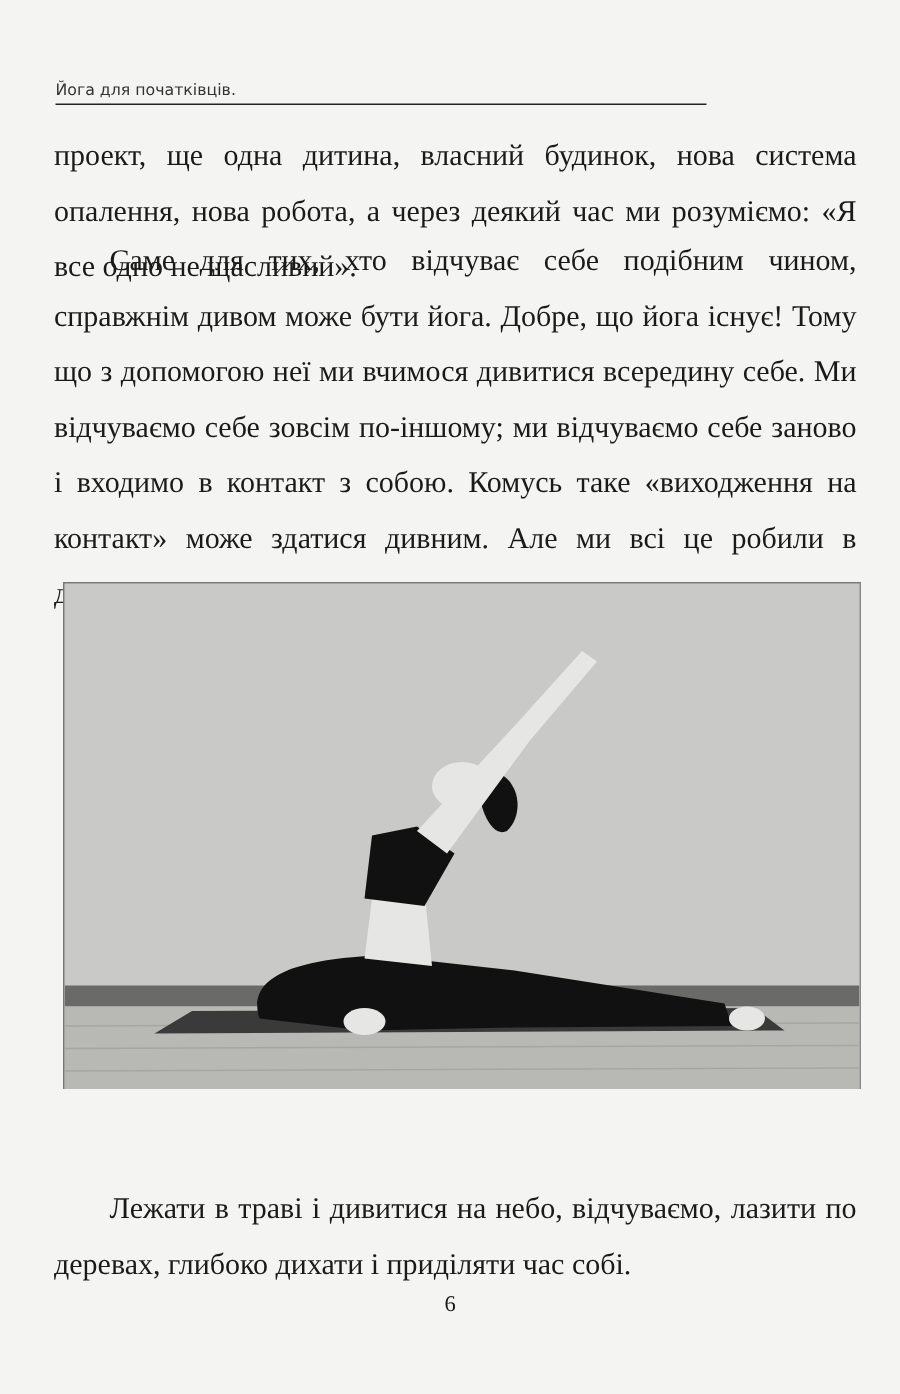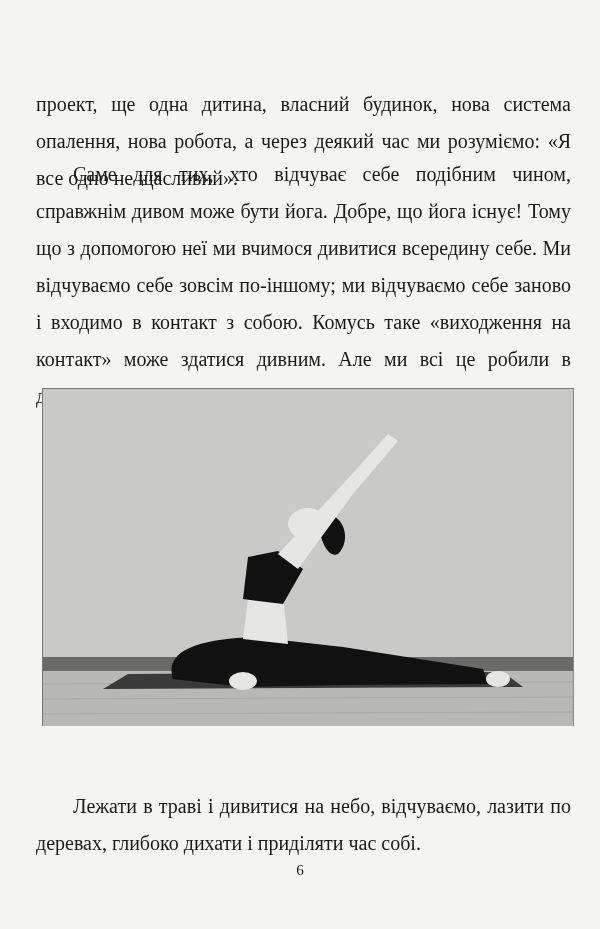--- a/index.html
+++ b/index.html
@@ -33,20 +33,21 @@
   .photo svg { display: block; }
   .page-number {
     position: absolute; left: 0; width: 600px; top: 862px; text-align: center;
     font-size: 15px;
   }
 </style>
 </head>
 <body>
 
 <div class="page">
+  <div class="running-head">Йога для початківців.</div>
 
   <div class="body-text block1">
     <p class="noindent">проект, ще одна дитина, власний будинок, нова система опалення, нова робота, а через деякий час ми розуміємо: «Я все одно не щасливий».</p>
   </div>
 
   <div class="body-text block2">
     <p class="indent">Саме для тих, хто відчуває себе подібним чином, справжнім дивом може бути йога. Добре, що йога існує! Тому що з допомогою неї ми вчимося дивитися всередину себе. Ми відчуваємо себе зовсім по-іншому; ми відчуваємо себе заново і входимо в контакт з собою. Комусь таке «виходження на контакт» може здатися дивним. Але ми всі це робили в дитинстві.</p>
   </div>
 
   <div class="photo">

